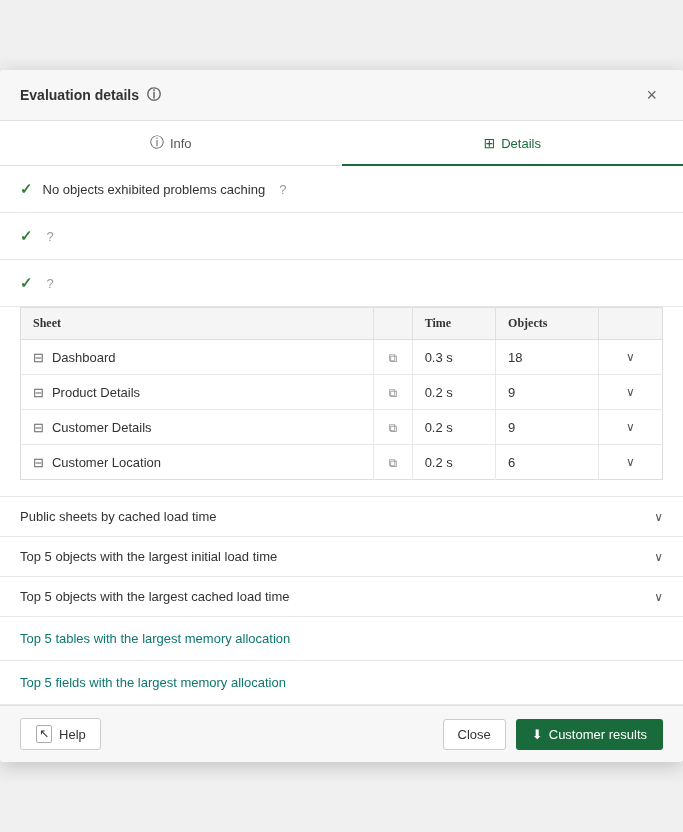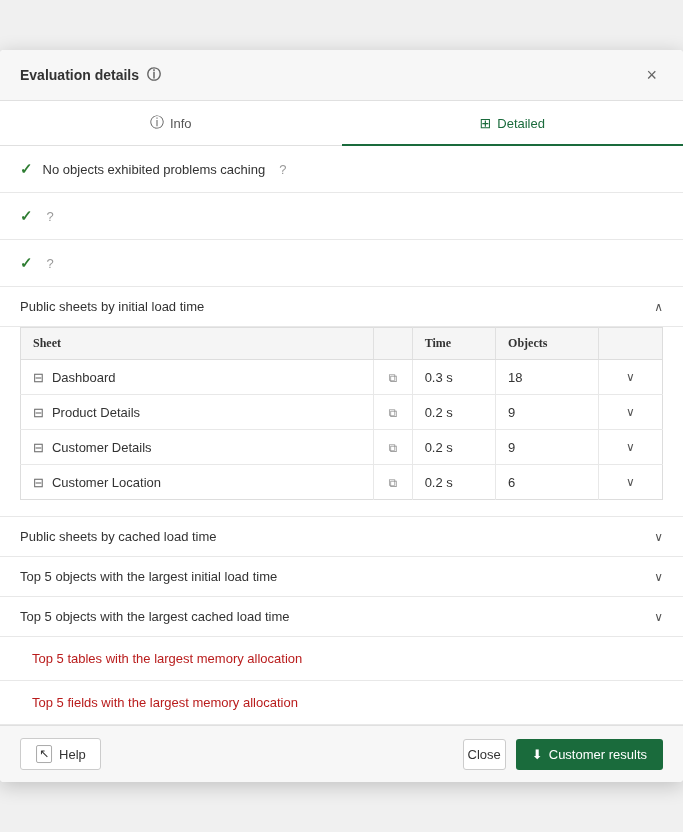--- a/index.html
+++ b/index.html
@@ -196,21 +196,21 @@
       background: #fff;
       padding: 7px 14px;
       border-radius: 3px;
       cursor: pointer;
       font-size: 13px;
       color: #333;
     }
     .close-dialog-btn {
       border: 1px solid #ccc;
       background: #fff;
-      padding: 7px 4px;
+      padding: 7px 14px;
       border-radius: 3px;
       cursor: pointer;
       font-size: 13px;
       color: #333;
       text-align: right;
     }
     .detailed-btn {
       display: flex;
       align-items: center;
       gap: 6px;
@@ -220,24 +220,24 @@
       padding: 7px 16px;
       border-radius: 3px;
       cursor: pointer;
       font-size: 13px;
       font-weight: 500;
     }
     .section-no-chevron {
       display: flex;
       align-items: center;
       justify-content: space-between;
-      padding: 14px 32px;
+      padding: 14px 20px;
       border-bottom: 1px solid #e8e8e8;
       font-size: 13px;
-      color: #b91c1c;
+      color: #0f766e;
     }
   </style>
 </head>
 <body>
 
 <div class="modal">
 
   <div class="modal-header">
     <div class="modal-title">
       <span>Evaluation details</span>
@@ -246,21 +246,21 @@
     <button class="close-btn">×</button>
   </div>
 
   <div class="tabs">
     <div class="tab">
       <span class="tab-icon">ⓘ</span>
       <span>Info</span>
     </div>
     <div class="tab active">
       <span class="tab-icon">⊞</span>
-      <span>Detailed</span>
+      <span>Details</span>
     </div>
   </div>
 
   <div class="modal-body">
 
     <div class="check-item">
       <span class="check-icon">✓</span>
       <span>No objects exhibited problems caching</span>
       <span class="help-icon">?</span>
     </div>
@@ -268,24 +268,20 @@
     <div class="check-item">
       <span class="check-icon">✓</span>
       <span class="help-icon">?</span>
     </div>
 
     <div class="check-item">
       <span class="check-icon">✓</span>
       <span class="help-icon">?</span>
     </div>
 
-    <div class="section-header">
-      <span>Public sheets by initial load time</span>
-      <span class="chevron">∧</span>
-    </div>
 
     <div class="table-container">
       <table class="data-table">
         <thead>
           <tr>
             <th class="col-sheet">Sheet</th>
             <th class="col-copy"></th>
             <th class="col-time">Time</th>
             <th class="col-objects">Objects</th>
             <th class="col-expand"></th>

